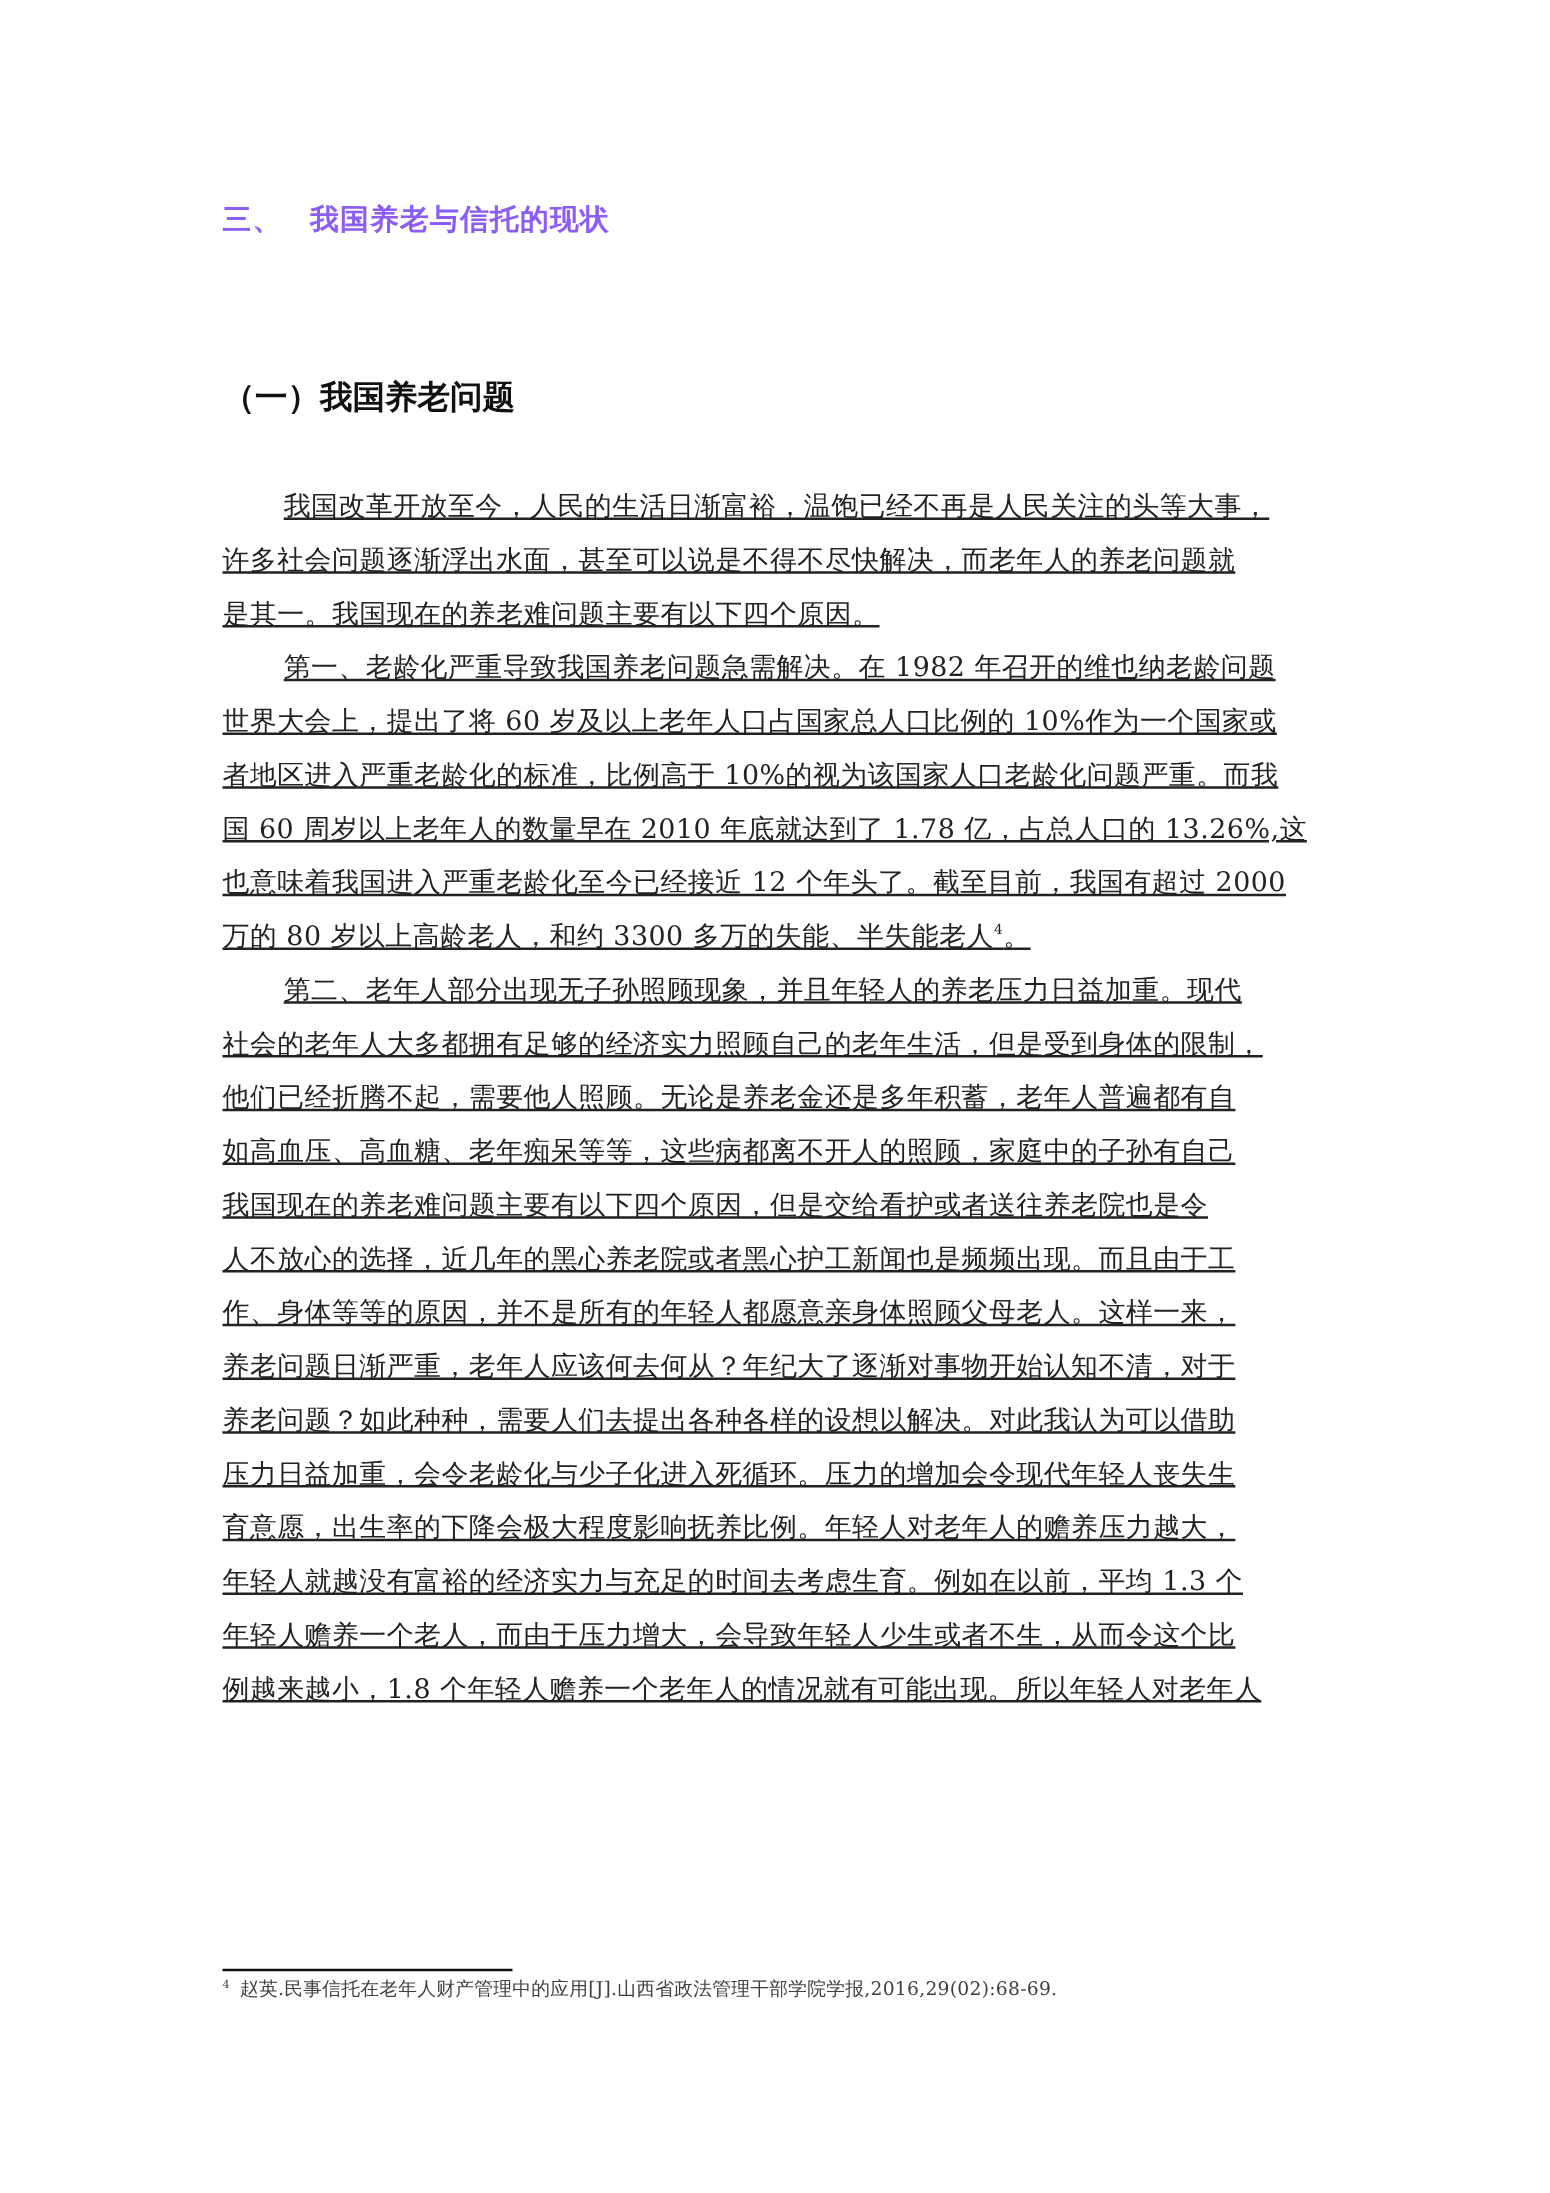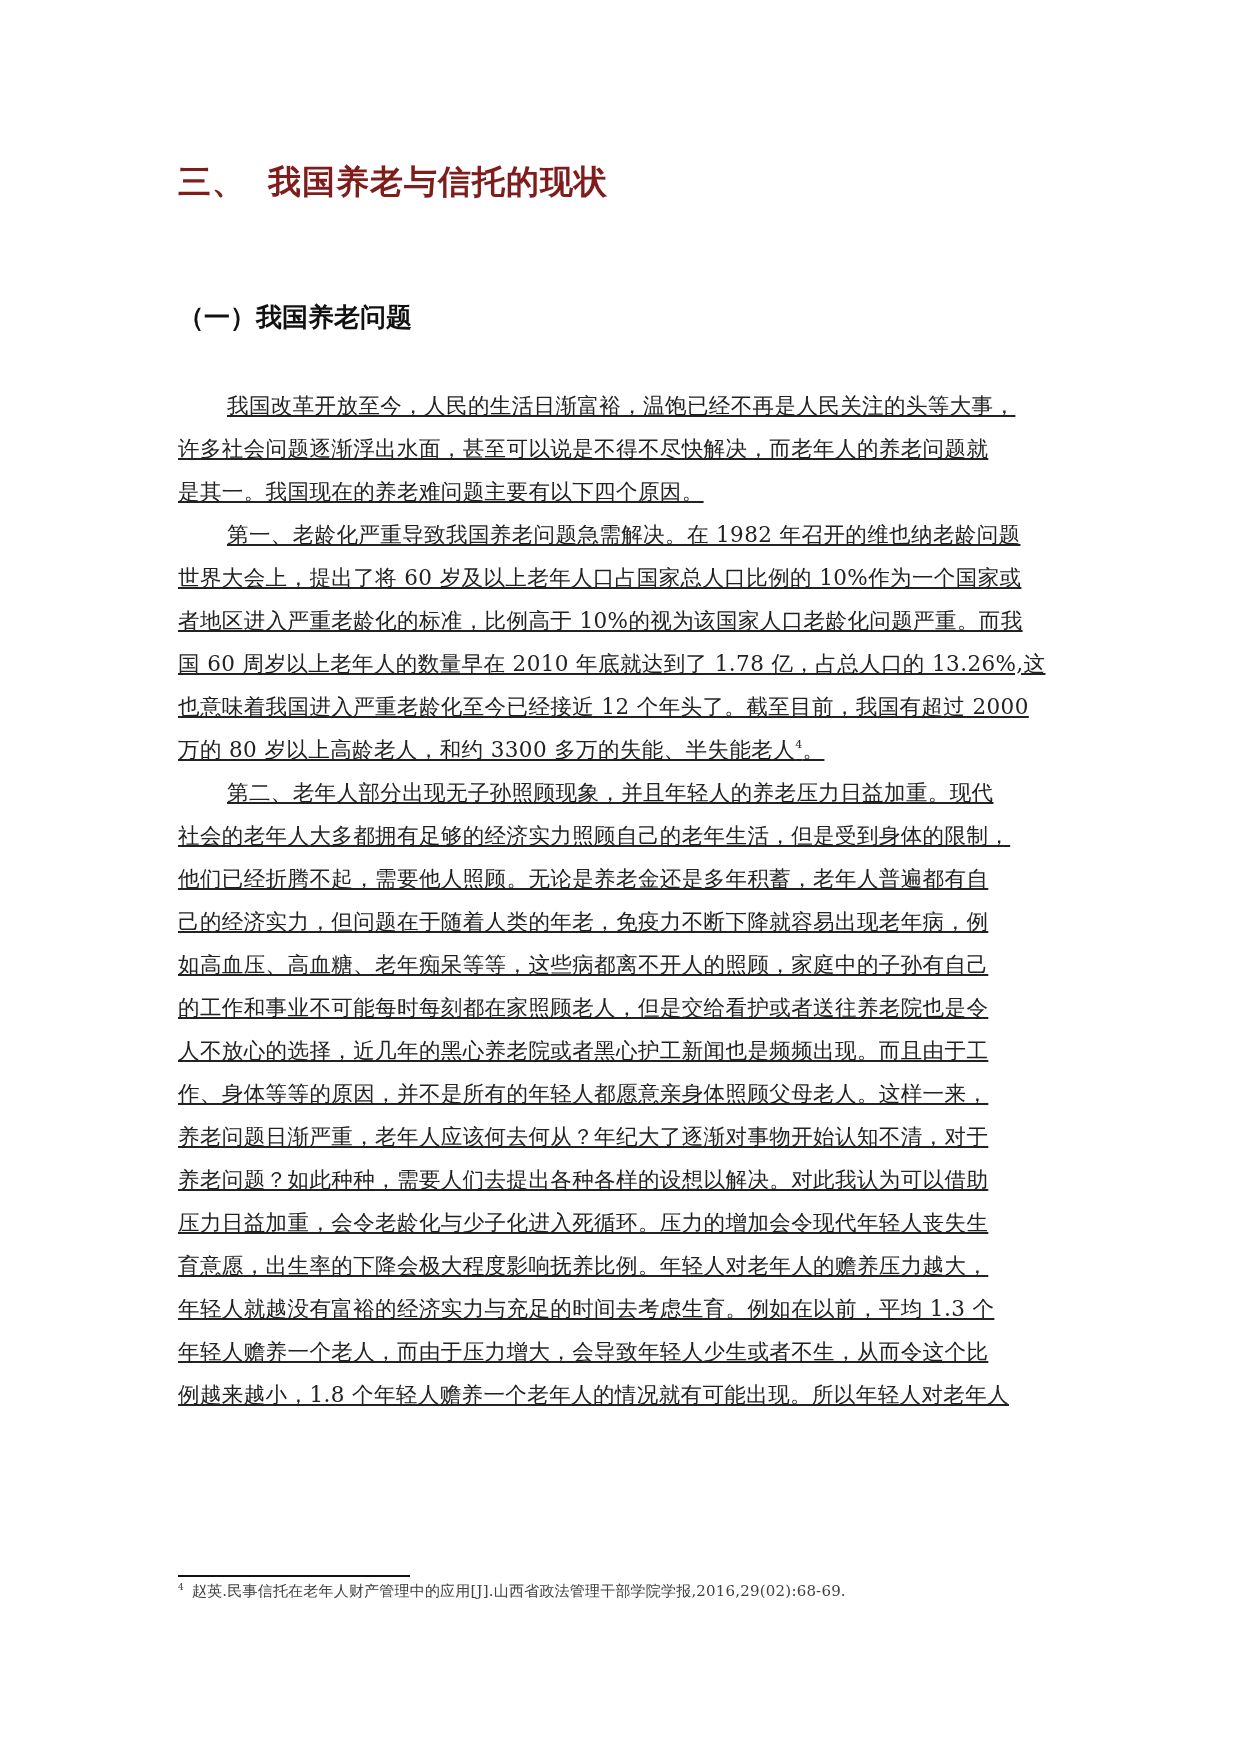--- a/index.html
+++ b/index.html
@@ -1,20 +1,20 @@
 <!DOCTYPE html>
 <html><head>
 <meta charset="utf-8">
 <style>
   html, body { margin: 0; padding: 0; background: #ffffff; }
   body { width: 1240px; height: 1754px; position: relative; overflow: hidden;
          font-family: "DejaVu Serif", "Liberation Serif", serif; color: #1a1a1a; }
   .page { position: absolute; left: 0; top: 0; width: 1240px; height: 1754px; background: #fff; }
   .h1 { position: absolute; left: 178px; top: 160px; font-family: "DejaVu Sans", "Liberation Sans", sans-serif;
-        font-weight: bold; font-size: 33px; letter-spacing: 1px; color: #7f1d1d; white-space: nowrap; text-align: center; }
+        font-weight: bold; font-size: 23px; letter-spacing: 1px; color: #8b5cf6; white-space: nowrap; text-align: center; }
   .h1 .num { margin-right: 22px; }
   .h2 { position: absolute; left: 178px; top: 300px; font-family: Liberation Sans, sans-serif;
         font-weight: bold; font-size: 26px; color: #111; white-space: nowrap; }
   .body { position: absolute; left: 178px; top: 384px; width: 925px; }
   .line { height: 43px; line-height: 43px; font-size: 21.5px; white-space: nowrap; letter-spacing: 0.4px;
           color: #222; text-align: justify; text-decoration: underline; }
   .line.indent { padding-left: 49px; }
   sup { font-size: 11px; vertical-align: 9px; line-height: 0; }
   .fn-rule { position: absolute; left: 178px; top: 1575px; width: 232px; height: 2px; background: #111; }
   .footnote { position: absolute; left: 178px; top: 1582px; font-size: 15px; color: #404040; white-space: nowrap; letter-spacing: 0.2px; }
@@ -40,23 +40,22 @@
     <div class="line indent">第一、老龄化严重导致我国养老问题急需解决。在 1982 年召开的维也纳老龄问题</div>
     <div class="line">世界大会上，提出了将 60 岁及以上老年人口占国家总人口比例的 10%作为一个国家或</div>
     <div class="line">者地区进入严重老龄化的标准，比例高于 10%的视为该国家人口老龄化问题严重。而我</div>
     <div class="line">国 60 周岁以上老年人的数量早在 2010 年底就达到了 1.78 亿，占总人口的 13.26%,这</div>
     <div class="line">也意味着我国进入严重老龄化至今已经接近 12 个年头了。截至目前，我国有超过 2000</div>
     <div class="line"><span>万的 80  岁以上高龄老人，和约 3300 多万的失能、半失能老人</span><sup>4</sup><span>。</span></div>
 
     <div class="line indent">第二、老年人部分出现无子孙照顾现象，并且年轻人的养老压力日益加重。现代</div>
     <div class="line">社会的老年人大多都拥有足够的经济实力照顾自己的老年生活，但是受到身体的限制，</div>
     <div class="line">他们已经折腾不起，需要他人照顾。无论是养老金还是多年积蓄，老年人普遍都有自</div>
-    <div class="line">己的经济实力，但问题在于随着人类的年老，免疫力不断下降就容易出现老年病，例</div>
     <div class="line">如高血压、高血糖、老年痴呆等等，这些病都离不开人的照顾，家庭中的子孙有自己</div>
-    <div class="line">的工作和事业不可能每时每刻都在家照顾老人，但是交给看护或者送往养老院也是令</div>
+    <div class="line">我国现在的养老难问题主要有以下四个原因，但是交给看护或者送往养老院也是令</div>
     <div class="line">人不放心的选择，近几年的黑心养老院或者黑心护工新闻也是频频出现。而且由于工</div>
     <div class="line">作、身体等等的原因，并不是所有的年轻人都愿意亲身体照顾父母老人。这样一来，</div>
     <div class="line">养老问题日渐严重，老年人应该何去何从？年纪大了逐渐对事物开始认知不清，对于</div>
     <div class="line">养老问题？如此种种，需要人们去提出各种各样的设想以解决。对此我认为可以借助</div>
     <div class="line">压力日益加重，会令老龄化与少子化进入死循环。压力的增加会令现代年轻人丧失生</div>
     <div class="line">育意愿，出生率的下降会极大程度影响抚养比例。年轻人对老年人的赡养压力越大，</div>
     <div class="line">年轻人就越没有富裕的经济实力与充足的时间去考虑生育。例如在以前，平均 1.3 个</div>
     <div class="line">年轻人赡养一个老人，而由于压力增大，会导致年轻人少生或者不生，从而令这个比</div>
     <div class="line">例越来越小，1.8 个年轻人赡养一个老年人的情况就有可能出现。所以年轻人对老年人</div>
   </div>

